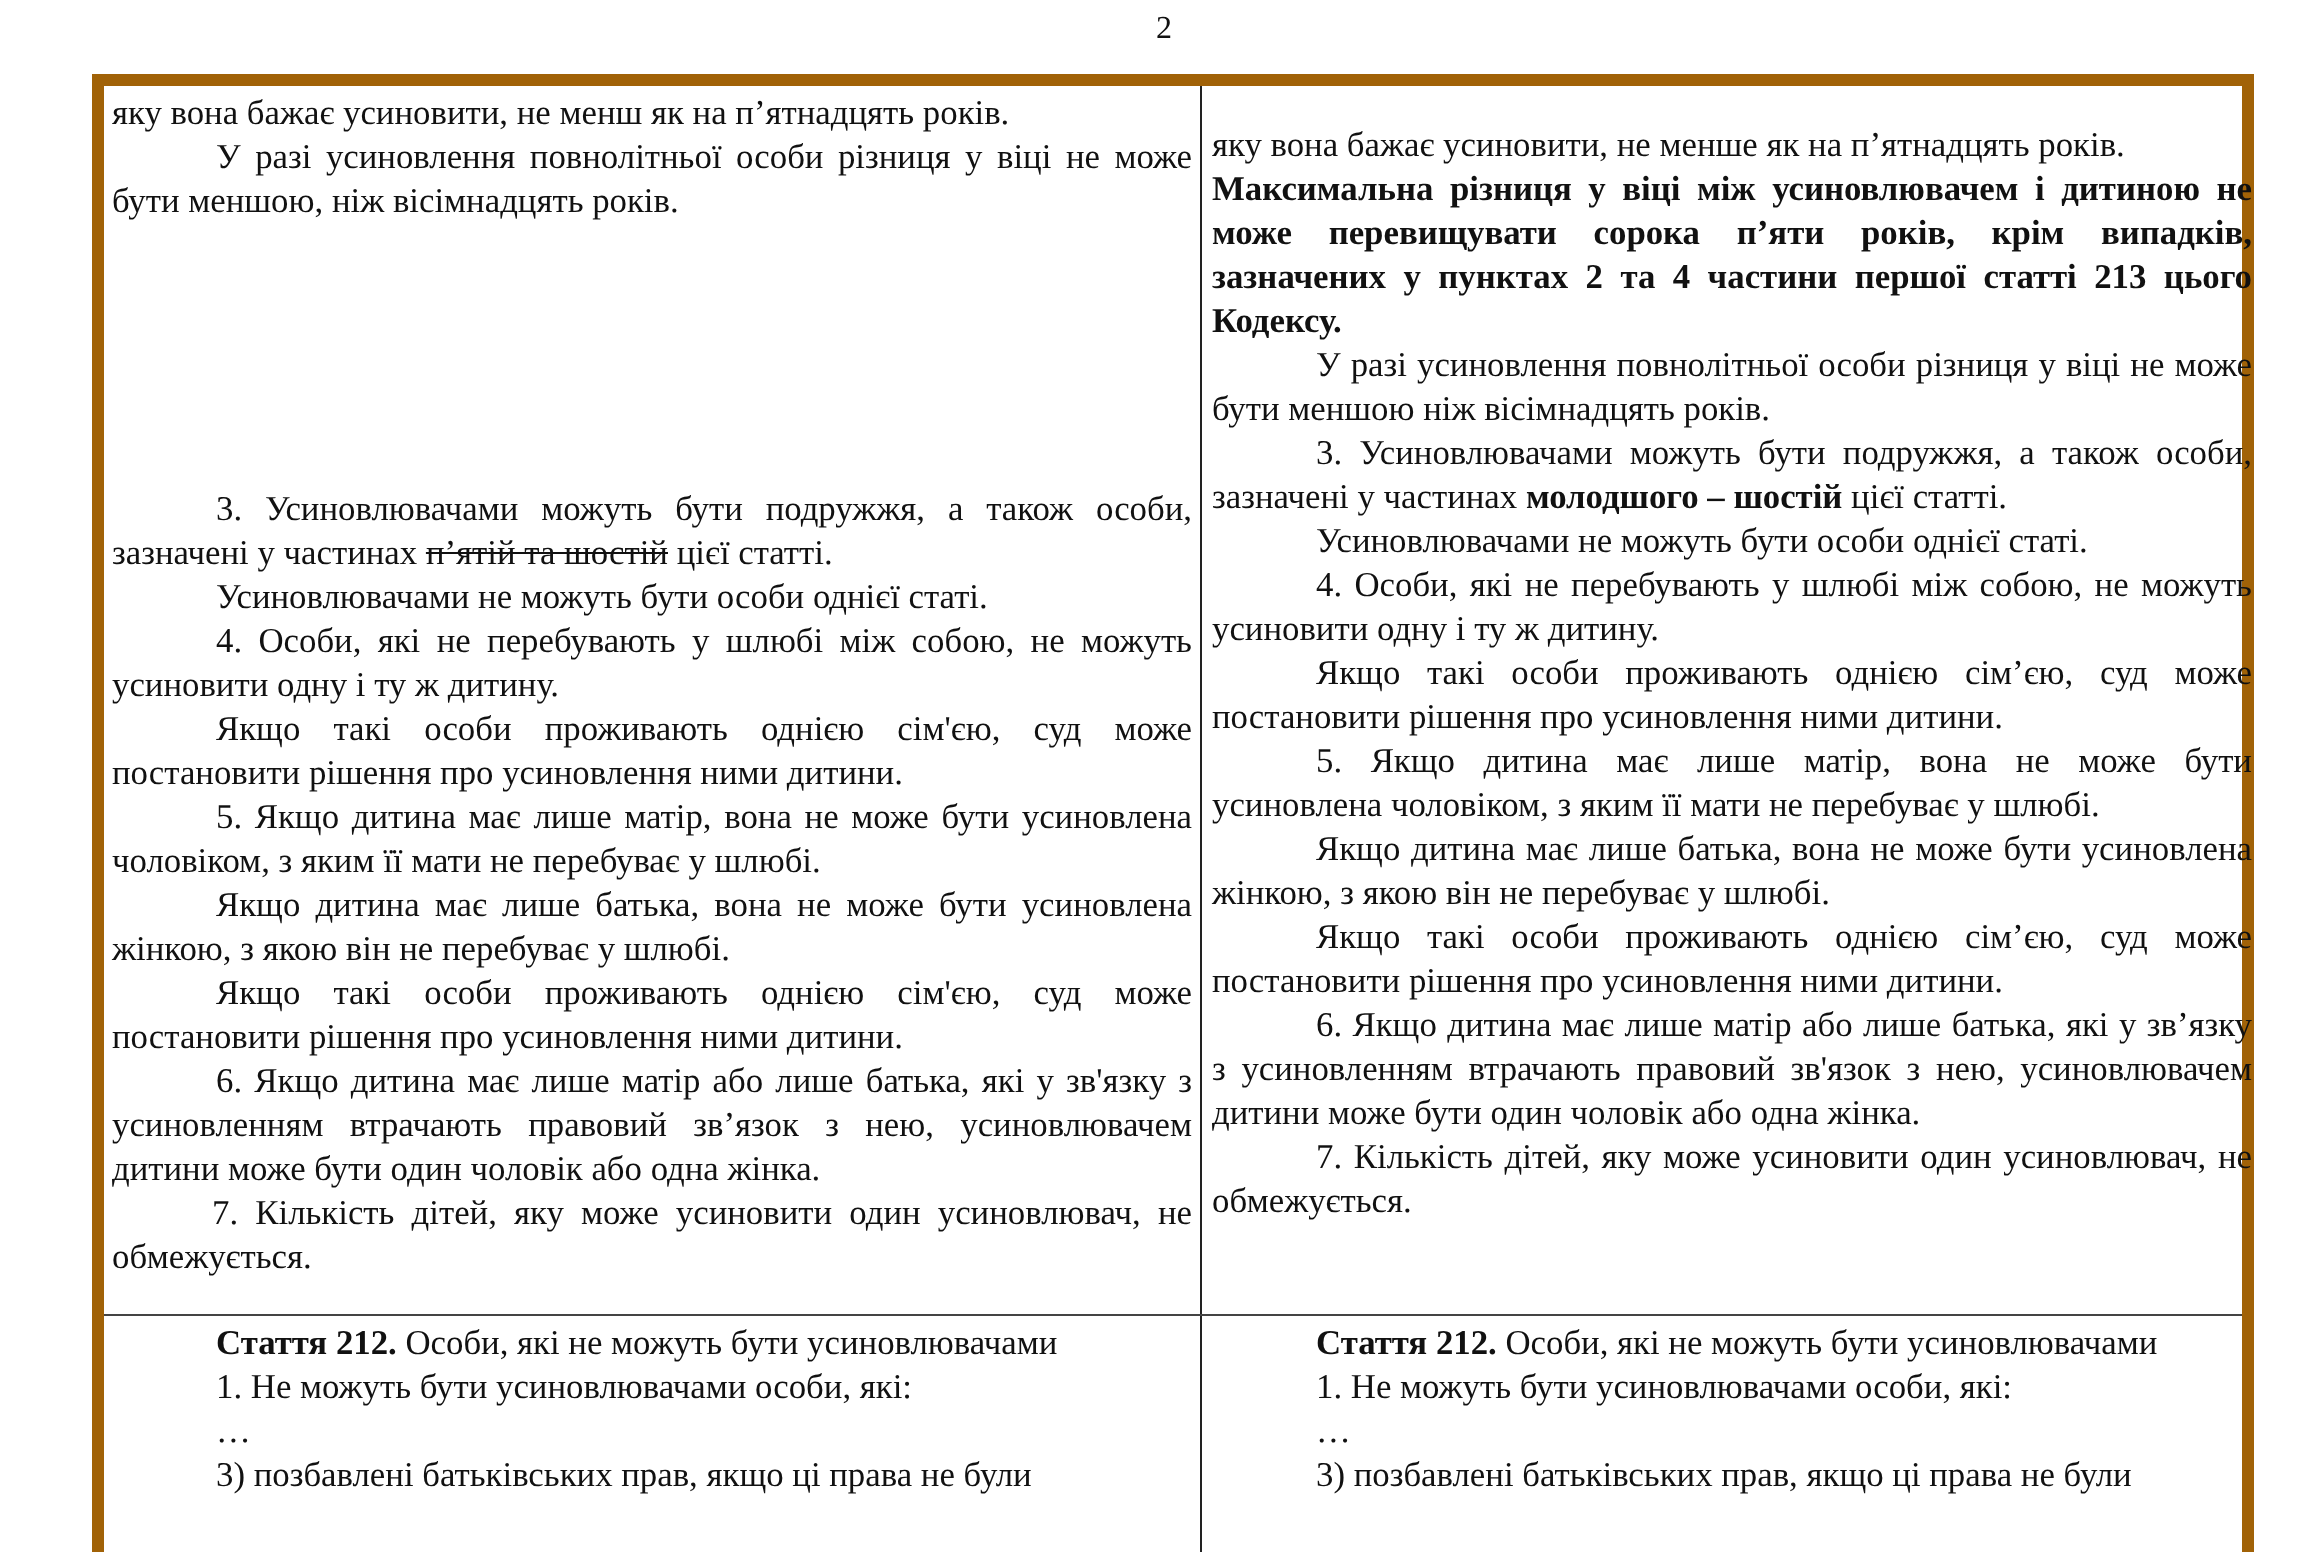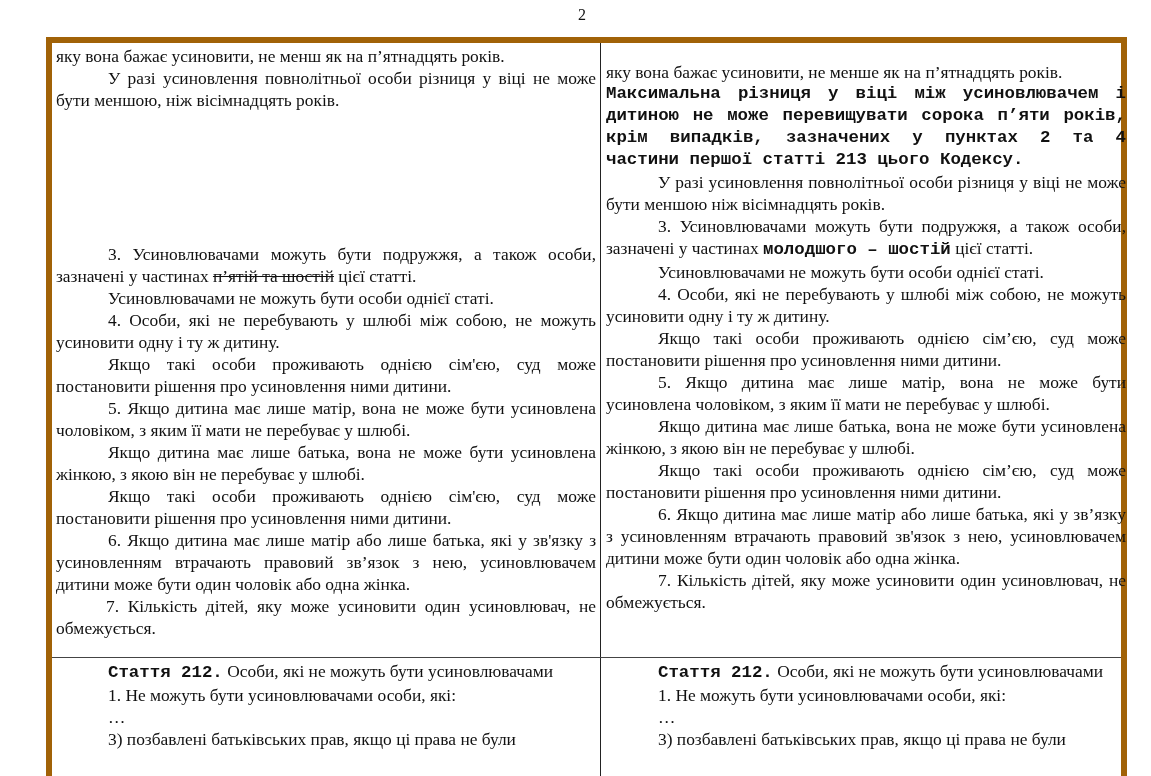--- a/index.html
+++ b/index.html
@@ -31,21 +31,21 @@
     font-size: 17.4px; line-height: 22px;
     text-align: justify;
   }
   .cell p { margin: 0; }
   .cell p.ind { text-indent: 52px; }
   .cell p.ind3 { text-indent: 50px; }
   .c-left-top { left: 4px; top: 2px; width: 540px; }
   .c-right-top { left: 554px; top: 18px; width: 520px; }
   .c-left-bot { left: 4px; top: 617px; width: 540px; }
   .c-right-bot { left: 554px; top: 617px; width: 520px; }
-  .b { font-weight: bold; font-family: Liberation Mono, monospace; }
+  .b { font-weight: bold; }
   .strike { text-decoration: line-through; }
   .gap { height: 132px; }
 </style>
 </head>
 <body>
 
 <div class="page-number">2</div>
 
 <div class="tbl">
   <div class="vdiv"></div>

